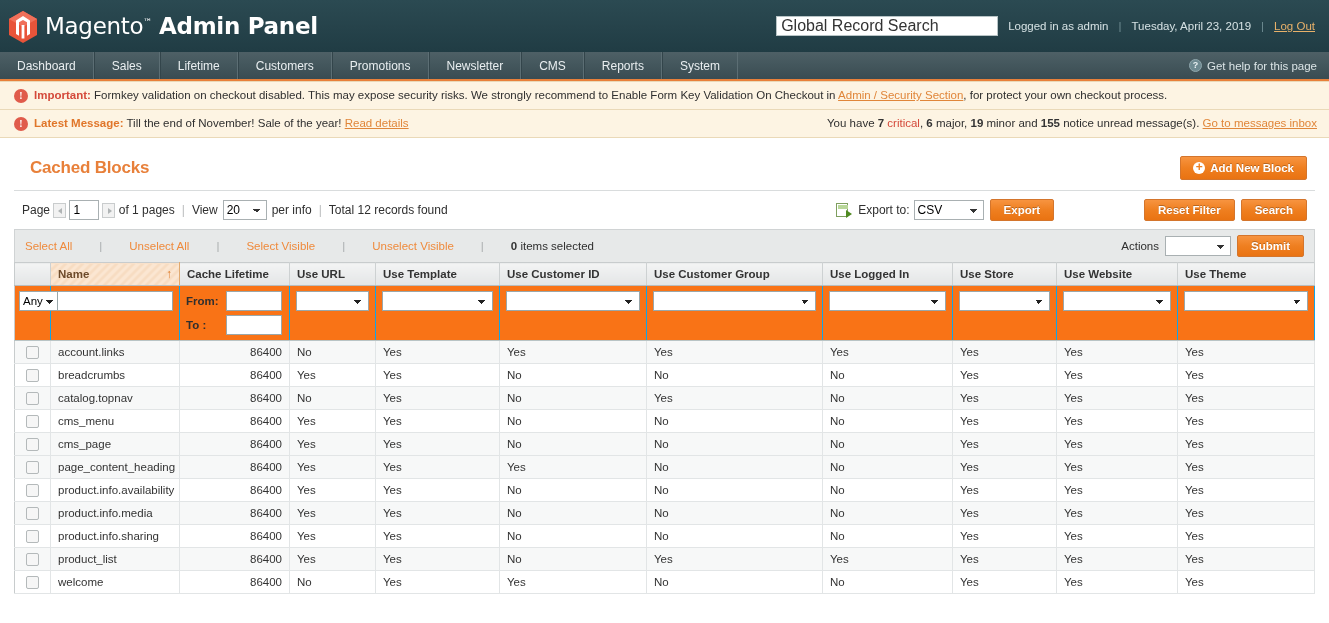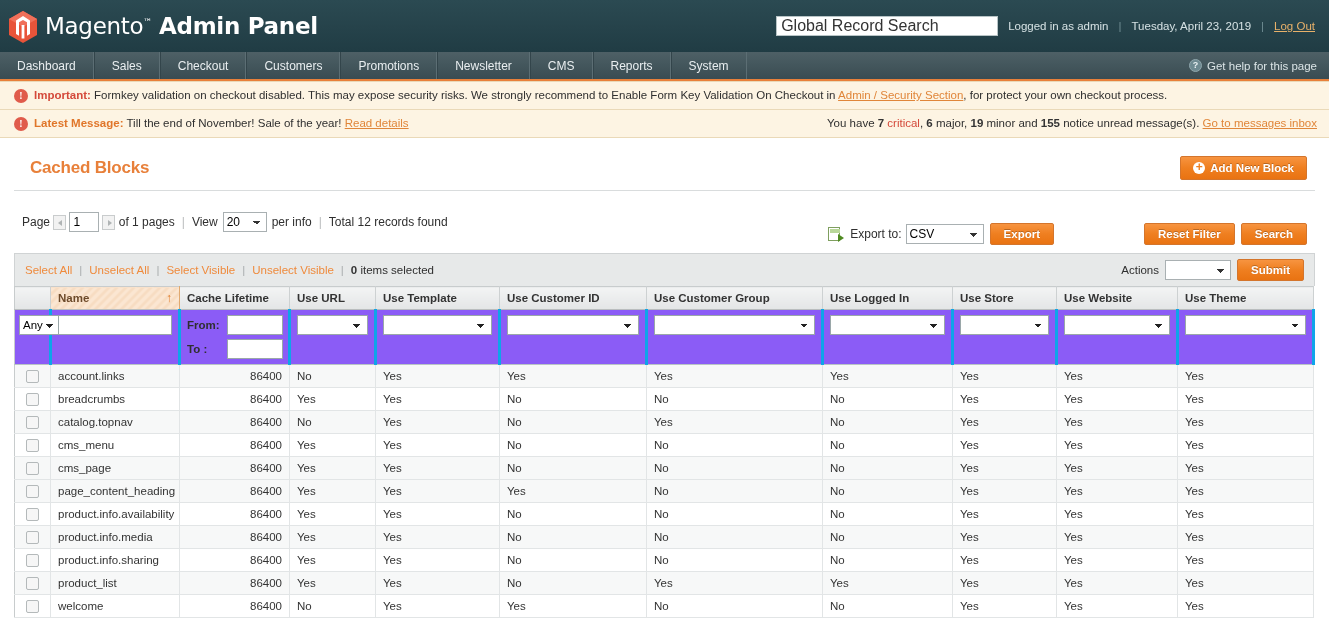--- a/index.html
+++ b/index.html
@@ -163,50 +163,51 @@
     -webkit-appearance: none; appearance: none;
     background-image:
       linear-gradient(45deg, transparent 50%, #333 50%),
       linear-gradient(135deg, #333 50%, transparent 50%);
     background-position: calc(100% - 9px) 8px, calc(100% - 5px) 8px;
     background-size: 4px 4px, 4px 4px;
     background-repeat: no-repeat;
     cursor: pointer;
   }
   .sel-view { width: 44px; margin: 0 5px; }
-  .tb-right { margin-left: auto; display: flex; align-items: center; gap: 0; margin-top: 24px; }
+  .tb-right { margin-left: auto; display: flex; align-items: center; gap: 0; }
   .export-icon {
     width: 16px; height: 15px; position: relative; margin-right: 6px;
   }
   .export-icon .sheet {
     position: absolute; left: 0; top: 0; width: 12px; height: 14px;
     background: #fff; border: 1px solid #7f9f5f;
   }
   .export-icon .sheet::before {
     content: ""; position: absolute; left: 1px; top: 1px;
     width: 10px; height: 4px; background: #b9d79a;
   }
   .export-icon .arrow {
     position: absolute; right: 0; bottom: 0;
     width: 0; height: 0;
     border-top: 4px solid transparent; border-bottom: 4px solid transparent;
     border-left: 6px solid #4f8a21;
   }
-  .sel-export { width: 78px; margin: 0 6px 0 4px; }
+  .sel-export { width: 70px; margin: 0 6px 0 4px; }
   .btn-sm { padding: 4px 13px; }
   .gap-lg { width: 90px; }
 
   
   .massaction {
     background: #e7e9e9;
     border: 1px solid #d0d3d4;
     border-bottom: none;
     padding: 5px 10px;
     display: flex; align-items: center;
     font-size: 11.5px;
+    gap: 20px;
   }
   .ma-link { color: #ef8a3c; text-decoration: none; cursor: pointer; }
   .ma-sep { color: #a9adae; padding: 0 7px; }
   .ma-count b { color: #333; }
   .ma-right { margin-left: auto; display: flex; align-items: center; gap: 6px; }
   .sel-actions { width: 66px; height: 20px; }
 
   
   table.grid {
     width: 100%; border-collapse: collapse;
@@ -231,22 +232,22 @@
     border-right: 1px solid #e0a96f;
     position: relative;
   }
   .sort-arrow {
     position: absolute; right: 7px; top: 5px;
     color: #e07a26; font-size: 12px; font-weight: bold; line-height: 12px;
   }
   th.cb-col { width: 36px; cursor: default; }
 
   tr.filter-row td {
-    background: #8b5cf6;
-    border-right: 3px solid #0ea5e9;
+    background: #f97316;
+    border-right: 1px solid #0ea5e9;
     border-bottom: 1px solid #b9c4c5;
     padding: 5px 6px;
     vertical-align: top;
   }
   tr.filter-row td.cb-col { padding: 5px 4px; }
   .f-input {
     width: 100%; height: 20px; border: 1px solid #9aa7a9;
     background: #fff; font-size: 11.5px; padding: 0 3px;
     font-family: "Liberation Sans", sans-serif;
   }
@@ -327,21 +328,21 @@
     <span class="hdr-sep">|</span>
     <span class="hdr-txt">Tuesday, April 23, 2019</span>
     <span class="hdr-sep">|</span>
     <span class="hdr-link">Log Out</span>
   </div>
 </div>
 
 <div class="nav">
   <div class="nav-item">Dashboard</div>
   <div class="nav-item">Sales</div>
-  <div class="nav-item">Checkout</div>
+  <div class="nav-item">Lifetime</div>
   <div class="nav-item">Customers</div>
   <div class="nav-item">Promotions</div>
   <div class="nav-item">Newsletter</div>
   <div class="nav-item">CMS</div>
   <div class="nav-item">Reports</div>
   <div class="nav-item">System</div>
 
   <div class="nav-help">
     <span class="help-icon">?</span>
     <span>Get help for this page</span>

